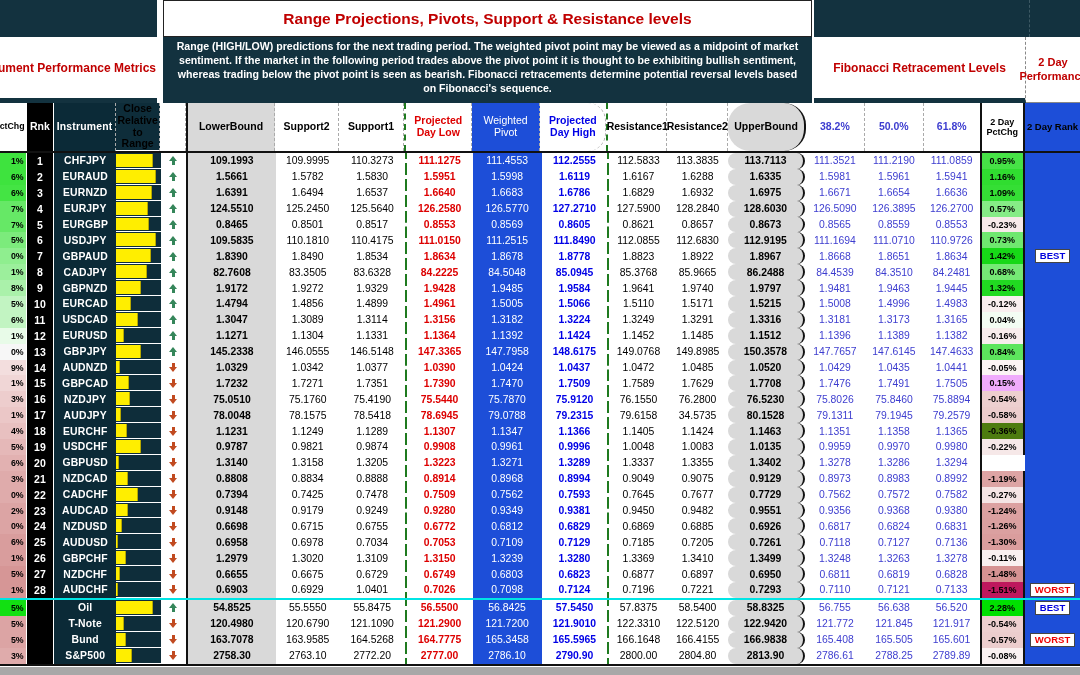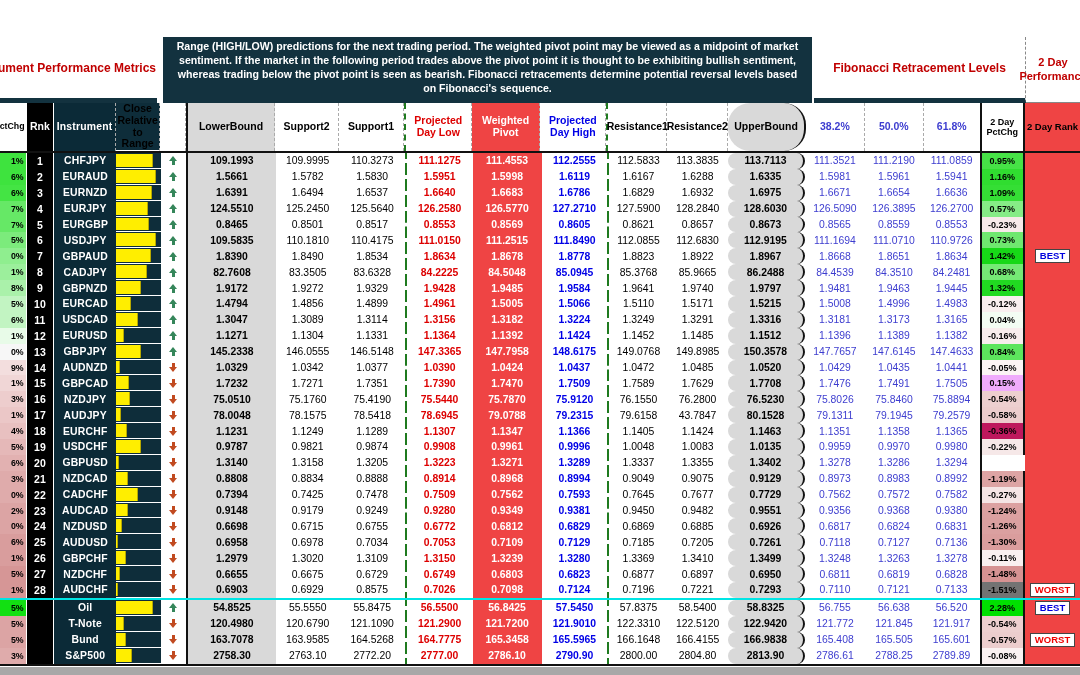--- a/index.html
+++ b/index.html
@@ -46,21 +46,21 @@
   .c-pct1{width:27px;}
   .c-rnk{width:28px;}
   .c-inst{width:63px;}
   .c-bar{width:45px;}
   .c-arr{width:26px;}
   .c-lower{width:91px;}
   .c-s2{width:65px;}
   .c-s1{width:66px;}
   .c-pdl{width:69px;}
   .c-wp{width:70px;}
-  .c-pdh{width:67px;}
+  .c-pdh{width:67px;border-radius:18px;}
   .c-r1{width:61px;}
   .c-r2{width:61px;}
   .c-upper{width:79px;}
   .c-f38{width:60px;}
   .c-f50{width:60px;}
   .c-f61{width:59px;}
   .c-pct2{width:44px;}
   .c-rank2{width:56px;}
 
   
@@ -70,47 +70,56 @@
   .trow.cyan-top{border-top:2px solid #00e5e5;height:17.9px;}
 
   .cell.c-pct1{font-size:8.8px;font-weight:bold;justify-content:flex-end;padding-right:2px;border-right:1px solid #fff;}
   .cell.c-rnk{background:#000;color:#fff;font-weight:bold;font-size:10.5px;border-right:1px solid #fff;}
   .cell.c-inst{background:#0b2general:none;background:#0b2a37;color:#fff;font-weight:bold;font-size:10.4px;letter-spacing:.2px;}
   .cell.c-bar{background:#0e2d3a;position:relative;border-bottom:1px solid #fff;justify-content:flex-start;}
   .range-bar{position:absolute;left:0;top:1px;bottom:1px;background:#ffee00;border-right:1px solid #b7a900;}
   .cell.c-arr{background:#fff;}
   .cell.c-lower{background:#d9d9d9;font-weight:bold;border-left:2px solid #111;}
   .cell.c-pdl{color:#dd0000;font-weight:bold;border-left:2px dashed #1f7a1f;}
-  .cell.c-wp{background:#ef4444;color:#fff;font-weight:bold;}
+  .cell.c-wp{background:#1d4ed8;color:#fff;font-weight:normal;}
   .cell.c-pdh{color:#0000e6;font-weight:bold;}
   .cell.c-r1{border-left:2px dashed #1f7a1f;}
   .cell.c-upper{background:#d9d9d9;font-weight:bold;border-right:2px solid #111;border-radius:22px;}
   .cell.c-f38,.cell.c-f50,.cell.c-f61{color:#3d3dcf;}
   .cell.c-f61{border-right:2px solid #111;}
   .cell.c-pct2{font-size:9px;font-weight:bold;border-right:2px solid #111;}
-  .cell.c-rank2{background:#ef4444;}
+  .cell.c-rank2{background:#1d4ed8;}
   .rank-badge{background:#fff;border:1px solid #444;font-weight:bold;font-size:9.5px;padding:0 4px;line-height:12px;}
 
   
   .arr{display:flex;flex-direction:column;align-items:center;justify-content:center;gap:0;}
   .arr .head{width:0;height:0;border-left:4px solid transparent;border-right:4px solid transparent;}
   .arr .stem{width:3px;height:4px;}
   .arr-up .head{border-bottom:5px solid #35865a;}
   .arr-up .stem{background:#35865a;}
   .arr-dn{flex-direction:column-reverse;}
   .arr-dn .head{border-top:5px solid #c14a20;}
   .arr-dn .stem{background:#c14a20;}
 
   .bottom-strip{position:absolute;left:0;top:667px;width:1080px;height:8px;background:#a8a8a8;}
 </style>
 </head>
 <body>
 
 <div class="sheet">
 
+  <div class="rowA">
+    <div class="corner corner-left"></div>
+    <div class="title-box">
+      <span>Range Projections, Pivots, Support &amp; Resistance levels</span>
+    </div>
+    <div class="corner corner-right">
+      <div class="divider"></div>
+    </div>
+  </div>
 
   <div class="rowB">
     <div class="left-metrics">
       <span>Instrument Performance Metrics</span>
     </div>
     <div class="desc-box">Range (HIGH/LOW) predictions for the next trading period. The weighted pivot point may be viewed as a midpoint of market sentiment.  If the market in the following period trades above the pivot point it is thought to be exhibiting bullish sentiment, whereas trading below the pivot point is seen as bearish. Fibonacci retracements determine potential reversal levels based on Fibonacci's sequence.</div>
     <div class="fib-label">Fibonacci Retracement Levels</div>
     <div class="perf-label">2 Day Performance</div>
   </div>
 
@@ -632,21 +641,21 @@
         <div class="stem"></div>
       </div>
     </div>
     <div class="cell c-lower">78.0048</div>
     <div class="cell c-s2">78.1575</div>
     <div class="cell c-s1">78.5418</div>
     <div class="cell c-pdl">78.6945</div>
     <div class="cell c-wp">79.0788</div>
     <div class="cell c-pdh">79.2315</div>
     <div class="cell c-r1">79.6158</div>
-    <div class="cell c-r2">43.7847</div>
+    <div class="cell c-r2">34.5735</div>
     <div class="cell c-upper">80.1528</div>
     <div class="cell c-f38">79.1311</div>
     <div class="cell c-f50">79.1945</div>
     <div class="cell c-f61">79.2579</div>
     <div class="cell c-pct2" style="background: rgb(236, 204, 204);">-0.58%</div>
     <div class="cell c-rank2">
       
     </div>
   </div>
       <div class="trow">
@@ -667,21 +676,21 @@
     <div class="cell c-s1">1.1289</div>
     <div class="cell c-pdl">1.1307</div>
     <div class="cell c-wp">1.1347</div>
     <div class="cell c-pdh">1.1366</div>
     <div class="cell c-r1">1.1405</div>
     <div class="cell c-r2">1.1424</div>
     <div class="cell c-upper">1.1463</div>
     <div class="cell c-f38">1.1351</div>
     <div class="cell c-f50">1.1358</div>
     <div class="cell c-f61">1.1365</div>
-    <div class="cell c-pct2" style="background: #be185d;">-0.36%</div>
+    <div class="cell c-pct2" style="background: #4d7c0f;">-0.36%</div>
     <div class="cell c-rank2">
       
     </div>
   </div>
       <div class="trow">
     <div class="cell c-pct1" style="background: rgb(229, 184, 184);">5%</div>
     <div class="cell c-rnk">19</div>
     <div class="cell c-inst">USDCHF</div>
     <div class="cell c-bar">
       <div class="range-bar" style="width: 55%;"></div>
@@ -957,31 +966,31 @@
       <div class="range-bar" style="width: 5%;"></div>
     </div>
     <div class="cell c-arr">
       <div class="arr arr-dn">
         <div class="head"></div>
         <div class="stem"></div>
       </div>
     </div>
     <div class="cell c-lower">0.6903</div>
     <div class="cell c-s2">0.6929</div>
-    <div class="cell c-s1">0.8575</div>
+    <div class="cell c-s1">1.0401</div>
     <div class="cell c-pdl">0.7026</div>
     <div class="cell c-wp">0.7098</div>
     <div class="cell c-pdh">0.7124</div>
     <div class="cell c-r1">0.7196</div>
     <div class="cell c-r2">0.7221</div>
     <div class="cell c-upper">0.7293</div>
     <div class="cell c-f38">0.7110</div>
     <div class="cell c-f50">0.7121</div>
     <div class="cell c-f61">0.7133</div>
-    <div class="cell c-pct2" style="background: #737373;">-1.51%</div>
+    <div class="cell c-pct2" style="background: #be185d;">-1.51%</div>
     <div class="cell c-rank2">
       <span class="rank-badge" style="color: rgb(238, 0, 0);">WORST</span>
     </div>
   </div>
       <div class="trow cyan-top">
     <div class="cell c-pct1" style="background: rgb(18, 224, 18);">5%</div>
     <div class="cell c-rnk"></div>
     <div class="cell c-inst">Oil</div>
     <div class="cell c-bar">
       <div class="range-bar" style="width: 82%;"></div>

